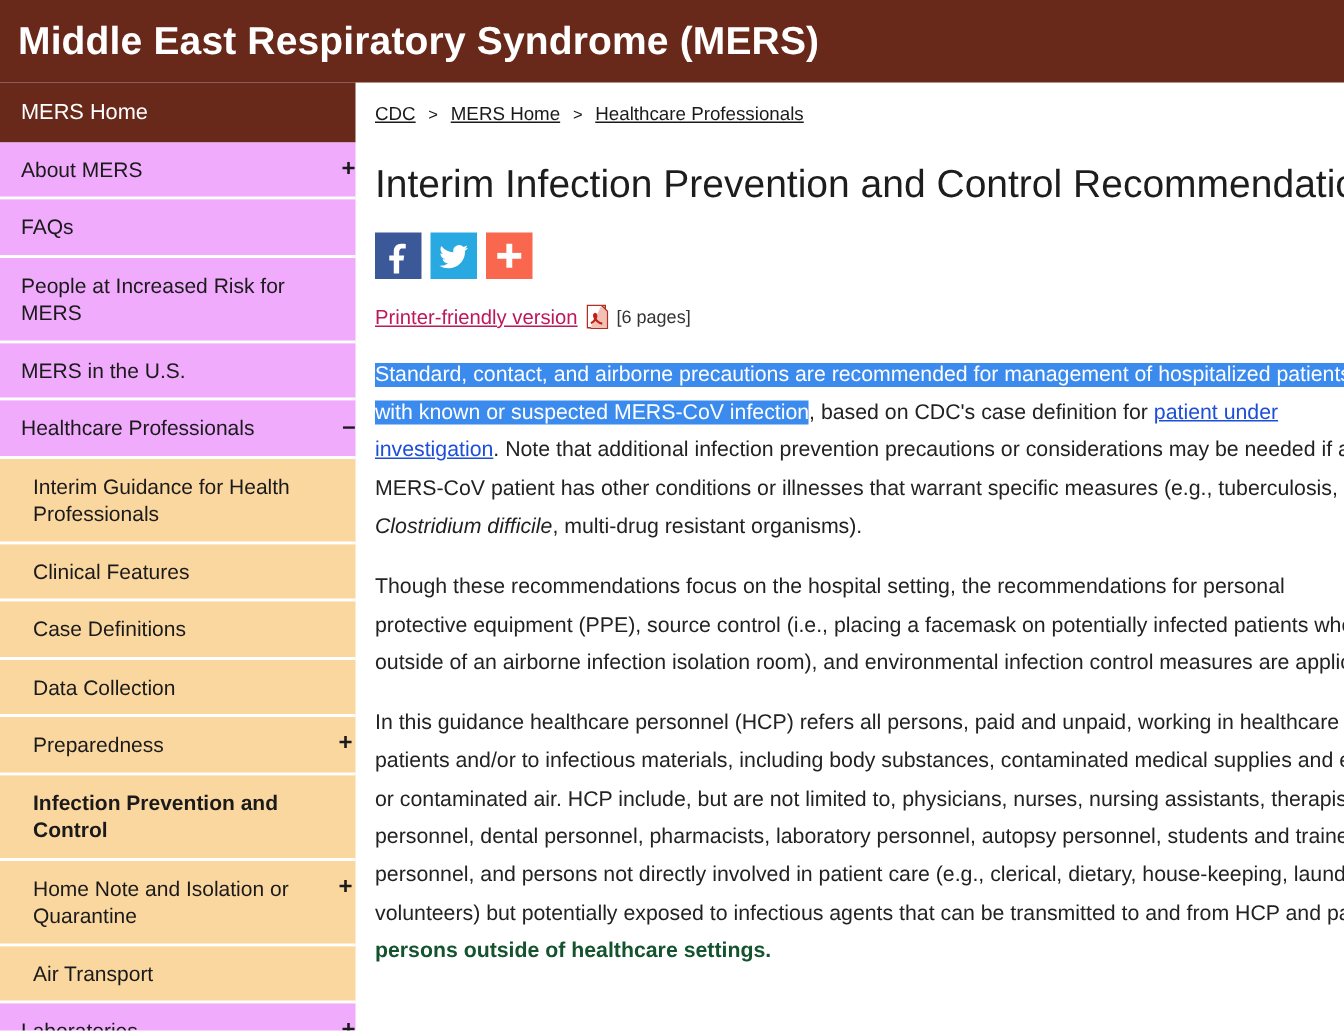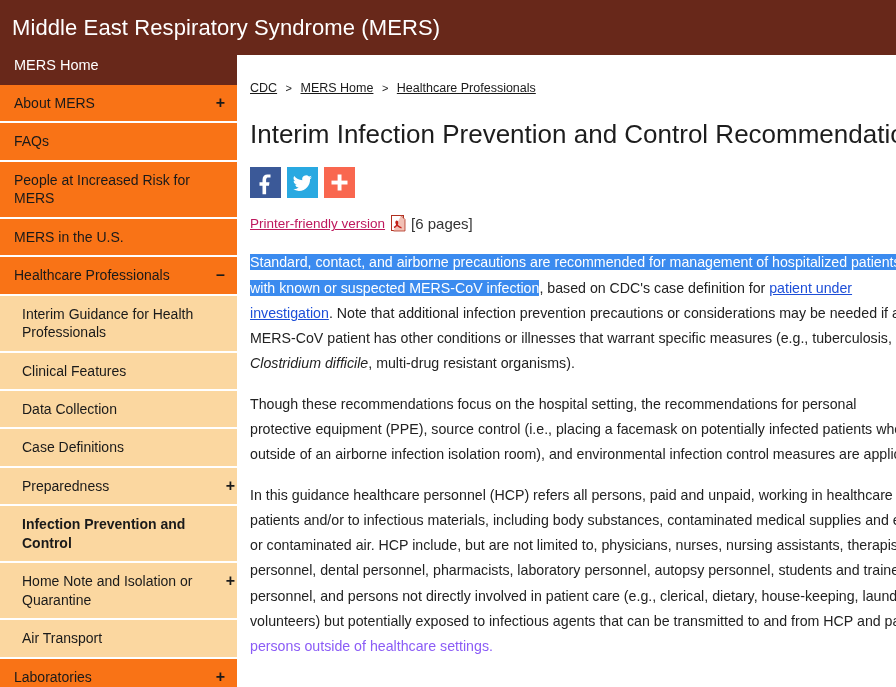--- a/index.html
+++ b/index.html
@@ -11,27 +11,27 @@
   }
   
   #site-banner{
     height:55px;
     background:#68281A;
     display:flex; align-items:center;
     padding-left:12px;
   }
   #site-title{
     color:#ffffff;
-    font-size:22px;
-    font-weight:400;
+    font-size:26px;
+    font-weight:700;
     letter-spacing:.1px;
     white-space:nowrap;
   }
   
-  #page-body{ display:flex; height:632px; align-items:center; }
+  #page-body{ display:flex; height:632px; align-items:flex-start; }
 
   
   #sidebar{ width:237px; flex:0 0 237px; }
   #sidebar-home{
     background:#68281A;
     color:#fff;
     font-size:14.5px;
     padding:10px 14px;
     height:40px;
     display:flex; align-items:center;
@@ -40,21 +40,21 @@
     position:relative;
     display:flex; align-items:flex-start;
     justify-content:space-between;
     border-bottom:2px solid #ffffff;
     font-size:14px;
     line-height:1.32;
     color:#1a1a1a;
     min-height:37px;
   }
   .nav-item .nav-label{ padding-right:6px; }
-  .lvl1{ background:#f97316; padding:9px 12px 9px 14px; }
+  .lvl1{ background:#f0abfc; padding:9px 0 9px 14px; }
   .lvl2{ background:#FBD7A0; padding:9px 2px 9px 22px; }
   .nav-item.active .nav-label{ font-weight:bold; }
   .plus{
     font-size:16px; font-weight:bold; line-height:1;
     color:#1a1a1a; flex:0 0 auto; padding-top:1px;
   }
 
   
   #main{
     flex:1 1 auto;
@@ -91,38 +91,38 @@
   
   #printer-line{
     font-size:13.5px;
     color:#1a1a1a;
     display:flex; align-items:center;
     margin-bottom:18px;
     white-space:nowrap;
   }
   #printer-link{ color:#be185d; text-decoration:underline; }
   #pdf-icon{ margin:0 5px 0 6px; display:block; }
-  #pdf-pages{ color:#333; font-size:15px; }
+  #pdf-pages{ color:#333; font-size:12px; }
 
   
   .para{
     font-size:14.2px;
     line-height:1.78;
     color:#222;
     margin-bottom:15px;
     white-space:nowrap;
   }
   .para .ln{ display:block; }
   .sel{
     background:#3B8BEF;
     color:#ffffff;
   }
   .lnk{ color:#1d4ed8; }
   .ital{ font-style:italic;margin-top:41px; }
-  .bold{ font-weight:normal; color:#8b5cf6; }
+  .bold{ font-weight:bold; color:#14532d; }
 </style>
 </head>
 <body>
 
 <div id="site-banner">
   <div id="site-title">Middle East Respiratory Syndrome (MERS)</div>
 </div>
 
 <div id="page-body">
 
@@ -148,24 +148,24 @@
           <span class="nav-label">Healthcare Professionals</span>
           <span class="plus">–</span>
         </div>
         <div class="nav-item lvl2">
           <span class="nav-label">Interim Guidance for Health Professionals</span>
         </div>
         <div class="nav-item lvl2">
           <span class="nav-label">Clinical Features</span>
         </div>
         <div class="nav-item lvl2">
+          <span class="nav-label">Case Definitions</span>
+        </div>
+        <div class="nav-item lvl2">
           <span class="nav-label">Data Collection</span>
-        </div>
-        <div class="nav-item lvl2">
-          <span class="nav-label">Case Definitions</span>
         </div>
         <div class="nav-item lvl2">
           <span class="nav-label">Preparedness</span>
           <span class="plus">+</span>
         </div>
         <div class="nav-item lvl2 active">
           <span class="nav-label">Infection Prevention and Control</span>
         </div>
         <div class="nav-item lvl2">
           <span class="nav-label">Home Note and Isolation or Quarantine</span>

